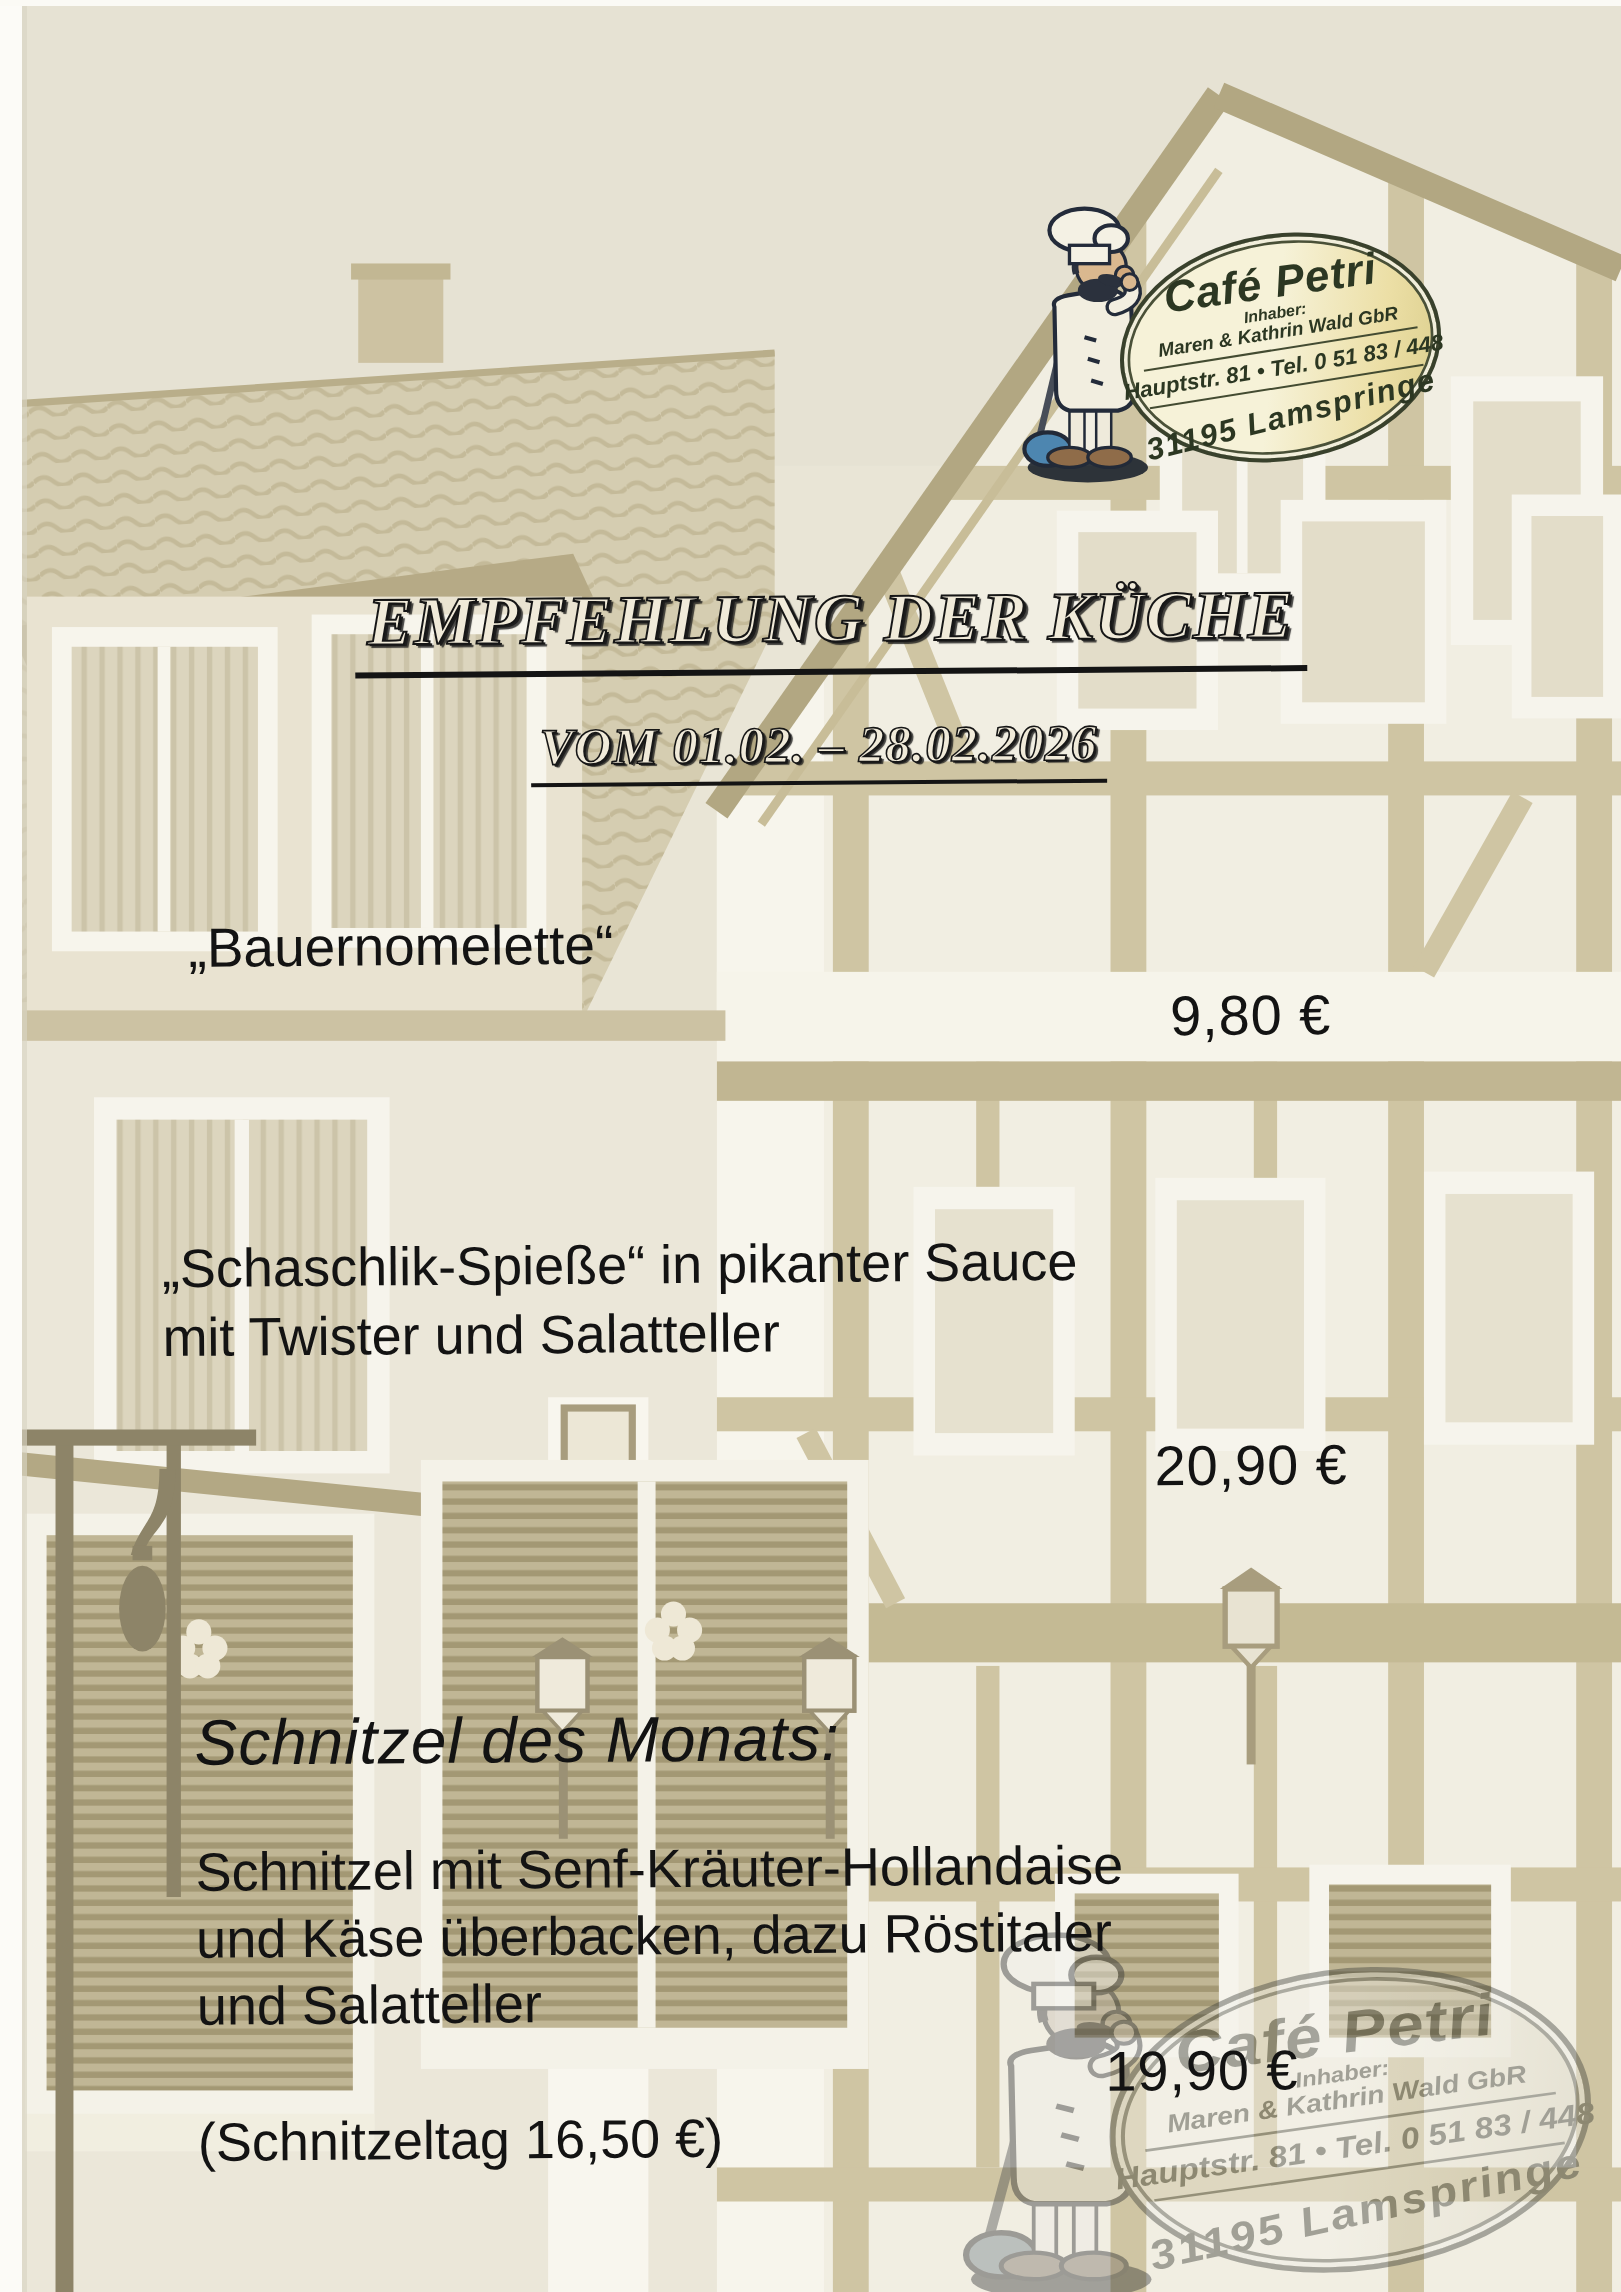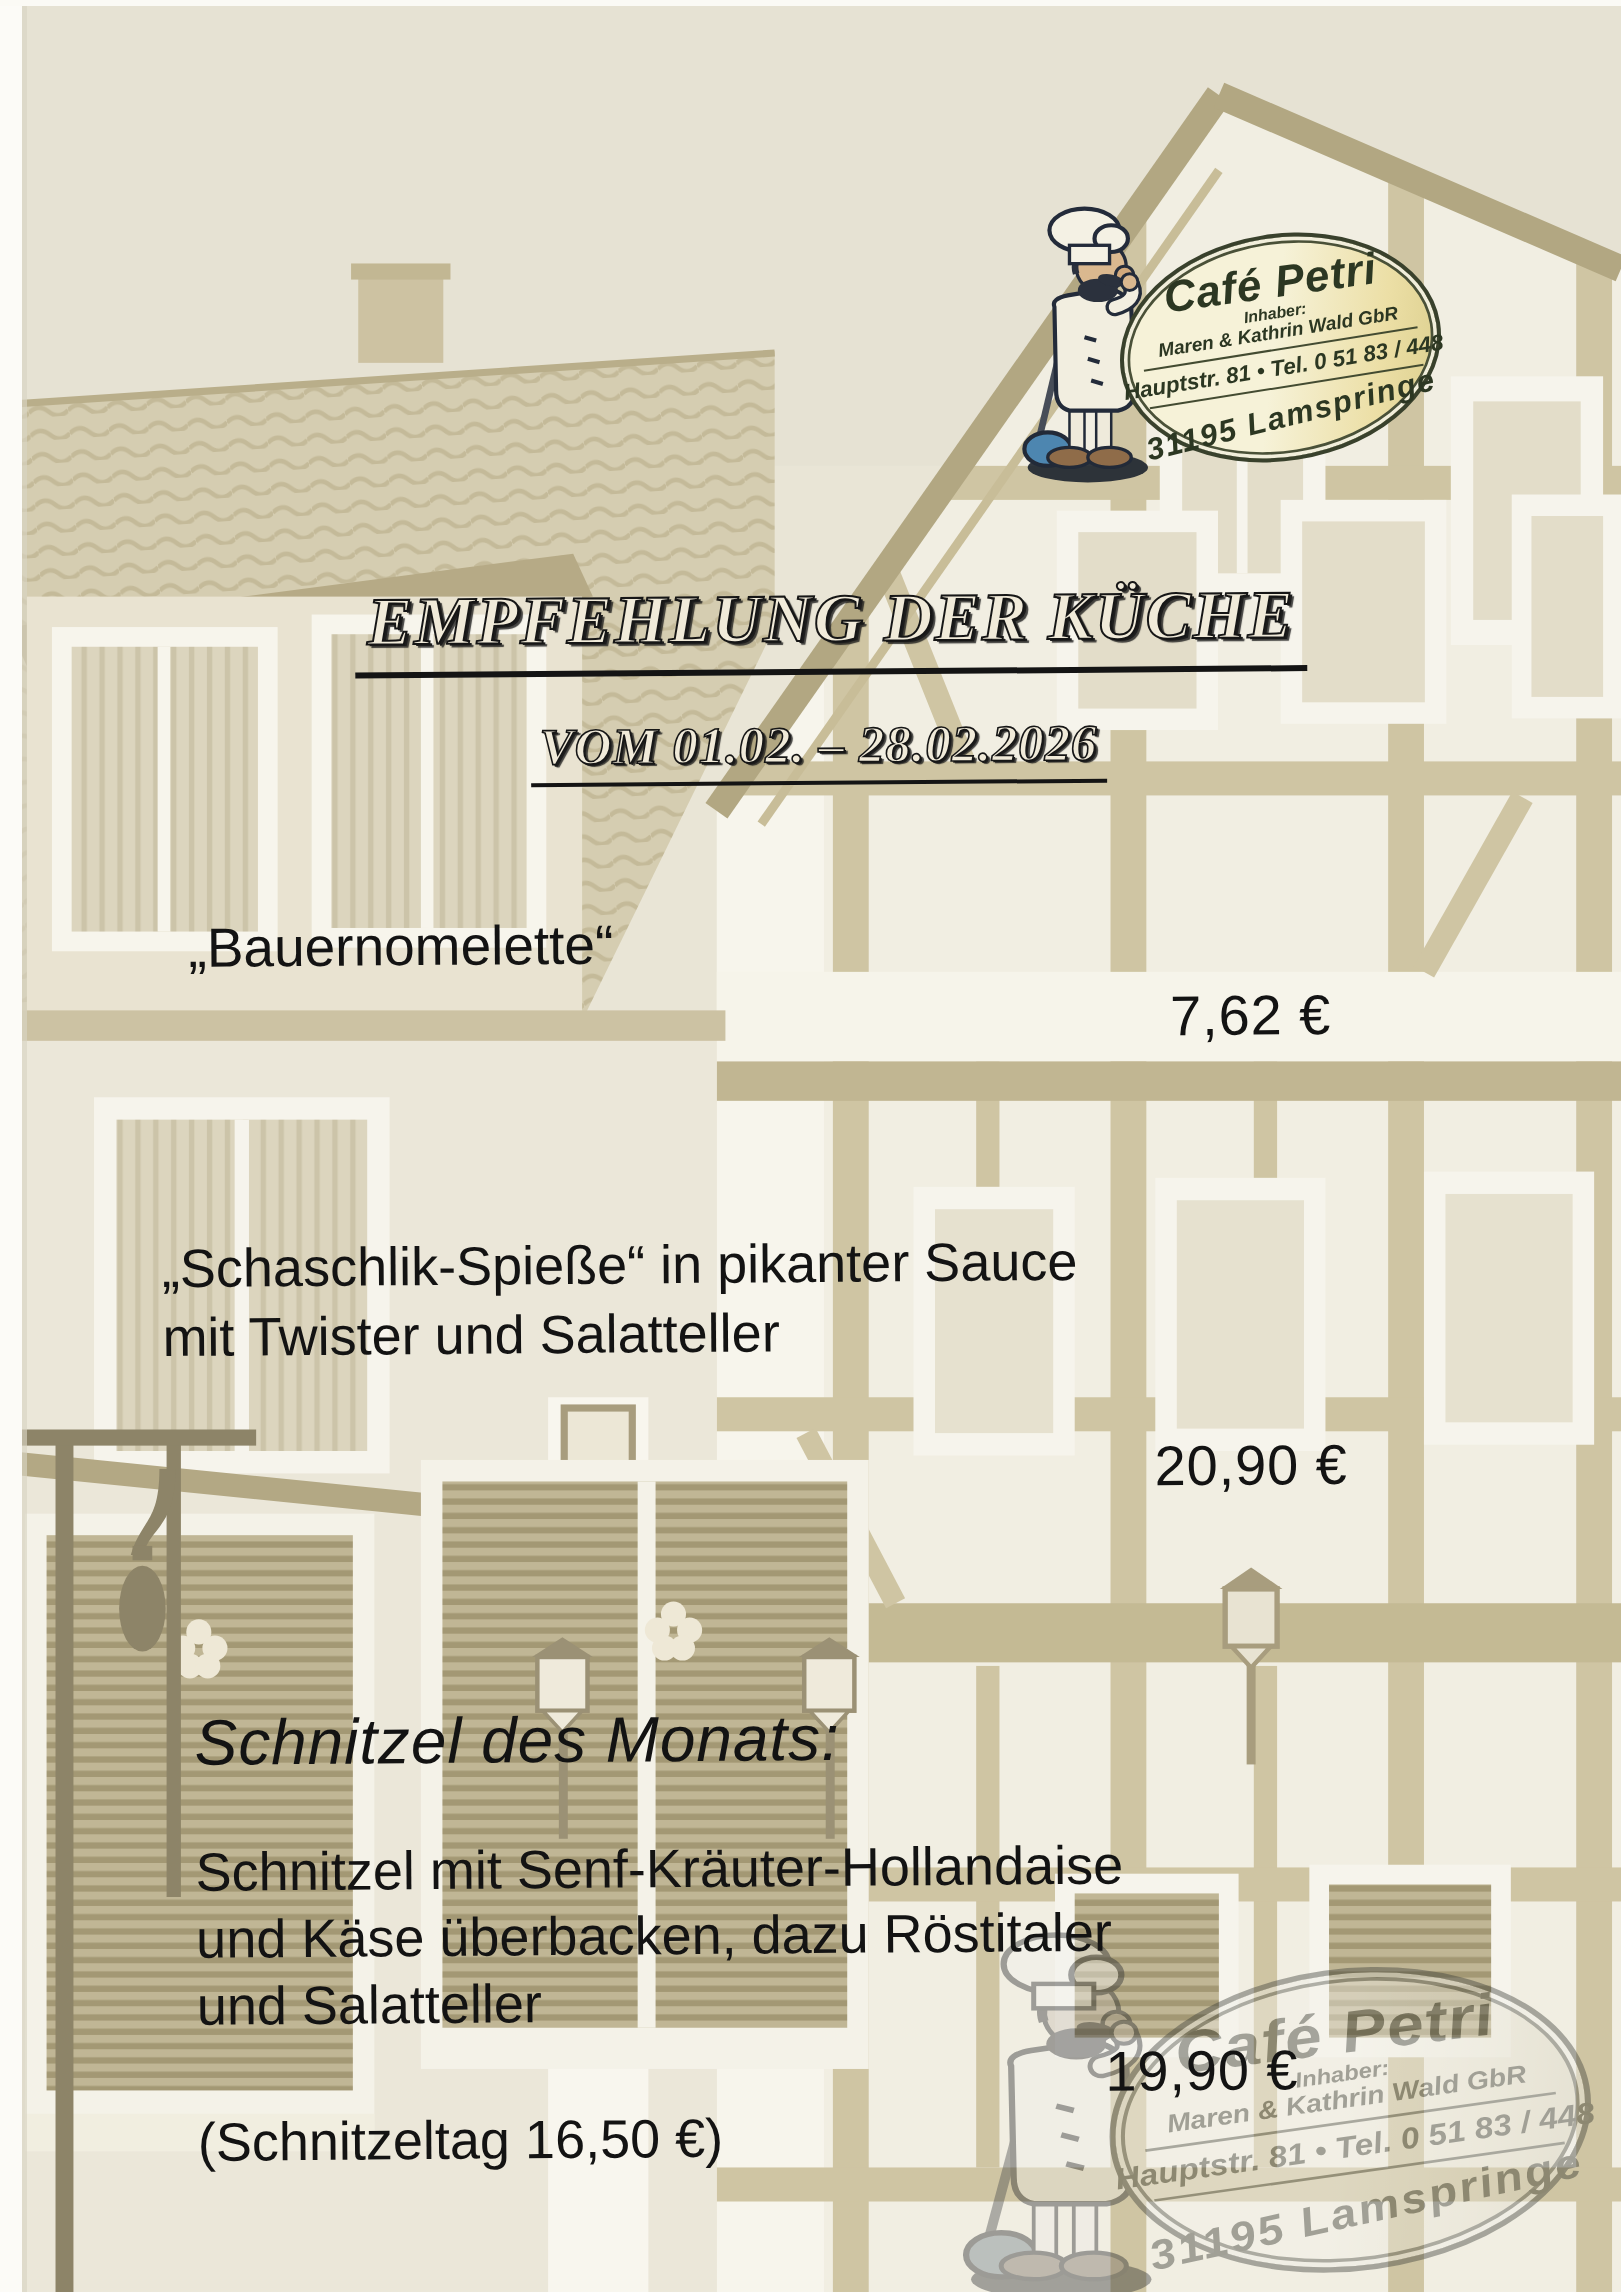--- a/index.html
+++ b/index.html
@@ -282,21 +282,21 @@
     <div class="title-block">
       <span class="engraved title-text">EMPFEHLUNG DER KÜCHE</span>
     </div>
     <div class="date-block">
       <span class="engraved date-text">VOM 01.02. – 28.02.2026</span>
     </div>
 
     <div class="mtext item1">
       <span class="line">„Bauernomelette“</span>
     </div>
-    <div class="mtext price price1">7,62 €</div>
+    <div class="mtext price price1">9,80 €</div>
 
     <div class="mtext item2">
       <span class="line">„Schaschlik-Spieße“ in pikanter Sauce</span>
       <span class="line">mit Twister und Salatteller</span>
     </div>
     <div class="mtext price price2">20,90 €</div>
 
     <div class="mtext special-heading">Schnitzel des Monats:</div>
     <div class="mtext special-desc">
       <span class="line">Schnitzel mit Senf-Kräuter-Hollandaise</span>

